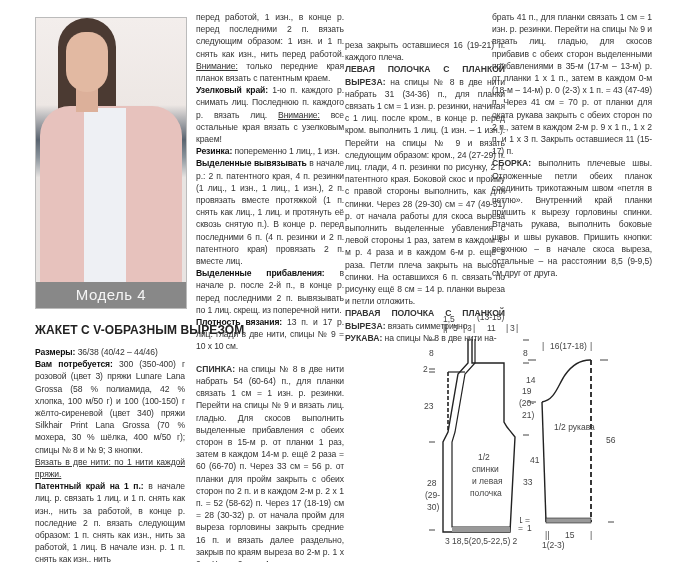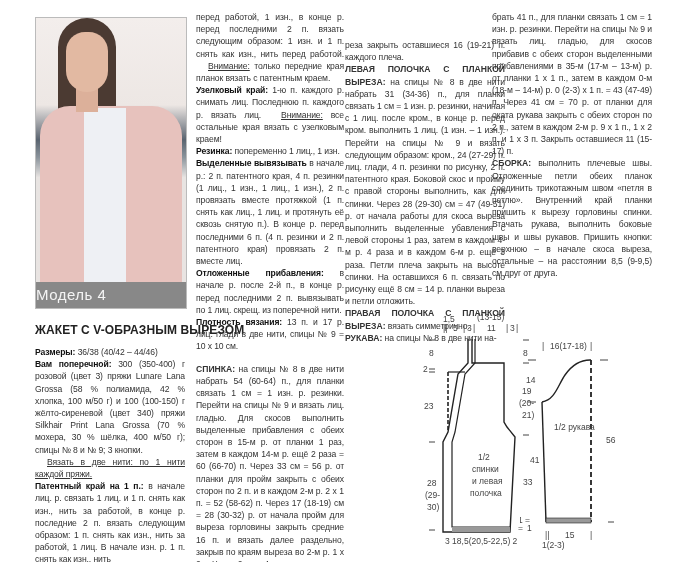--- a/index.html
+++ b/index.html
@@ -2,61 +2,61 @@
 <html><head>
 <meta charset="utf-8">
 <style>
   html,body{margin:0;padding:0;background:#fff;}
   body{width:690px;height:562px;position:relative;overflow:hidden;font-family:"Liberation Sans",sans-serif;color:#333;}
   .col{position:absolute;font-size:8.6px;line-height:12.2px;text-align:justify;letter-spacing:-0.1px;}
   .col p{margin:0;}
   .col .gap{height:10px;}
   b{font-weight:bold;color:#111;}
   .cap{font-weight:bold;color:#333;text-transform:uppercase;letter-spacing:0;}
-  u{text-decoration:underline;margin-left:12px;}
+  u{text-decoration:underline;}
   .photo{position:absolute;left:35px;top:17px;width:150px;height:290px;border:1px solid #bbb;overflow:hidden;
     background:linear-gradient(180deg,#f3eeec 0%,#ede7e4 30%,#5a6470 42%,#8a939b 48%,#e8e4e2 55%,#e9e4e2 100%);}
   .photo .hair{position:absolute;left:22px;top:0;width:58px;height:110px;background:#4b3a32;border-radius:30px 30px 10px 10px;}
   .photo .face{position:absolute;left:30px;top:14px;width:42px;height:60px;background:#e2b9a2;border-radius:20px 20px 22px 22px;}
   .photo .neck{position:absolute;left:40px;top:68px;width:22px;height:26px;background:#dcb09a;}
   .photo .cardigan{position:absolute;left:4px;top:88px;width:142px;height:180px;background:#e7c2bd;border-radius:30px 30px 4px 4px;}
   .photo .shirt{position:absolute;left:48px;top:90px;width:42px;height:200px;background:#eef0f4;}
   .photo .caption{position:absolute;left:0;bottom:0;width:150px;height:26px;background:#888;color:#f4f4f4;
-    font-size:15px;line-height:26px;letter-spacing:0.5px;}
+    font-size:15px;line-height:26px;text-align:center;letter-spacing:0.5px;}
   .title{position:absolute;left:35px;top:323px;font-size:12px;font-weight:bold;color:#222;letter-spacing:0.1px;}
   .diagram{position:absolute;}
   .diagram svg text{font-family:"Liberation Sans",sans-serif;font-size:8.5px;fill:#444;}
 </style>
 </head>
 <body>
 
 <div class="photo">
   <div class="hair"></div>
   <div class="cardigan"></div>
   <div class="shirt"></div>
   <div class="neck"></div>
   <div class="face"></div>
   <div class="caption">Модель 4</div>
 </div>
 
 <div class="title">ЖАКЕТ С V-ОБРАЗНЫМ ВЫРЕЗОМ</div>
 
 <div class="col" style="left:35px;top:346px;width:150px;">
   <p><b>Размеры:</b> <span>36/38 (40/42 – 44/46)</span></p>
-  <p><b>Вам поперечной:</b> <span>300 (350-400) г розовой (цвет 3) пряжи Lunare Lana Grossa (58 % полиамида, 42 % хлопка, 100 м/50 г) и 100 (100-150) г жёлто-сиреневой (цвет 340) пряжи Silkhair Print Lana Grossa (70 % мохера, 30 % шёлка, 400 м/50 г); спицы № 8 и № 9; 3 кнопки.</span></p>
+  <p><b>Вам потребуется:</b> <span>300 (350-400) г розовой (цвет 3) пряжи Lunare Lana Grossa (58 % полиамида, 42 % хлопка, 100 м/50 г) и 100 (100-150) г жёлто-сиреневой (цвет 340) пряжи Silkhair Print Lana Grossa (70 % мохера, 30 % шёлка, 400 м/50 г); спицы № 8 и № 9; 3 кнопки.</span></p>
   <p><u>Вязать в две нити: по 1 нити каждой пряжи.</u></p>
   <p><b>Патентный край на 1 п.:</b> <span>в начале лиц. р. связать 1 лиц. и 1 п. снять как изн., нить за работой, в конце р. последние 2 п. вязать следующим образом: 1 п. снять как изн., нить за работой, 1 лиц. В начале изн. р. 1 п. снять как изн., нить</span></p>
 </div>
 
 <div class="col" style="left:196px;top:11px;width:148px;">
   <p><span>перед работой, 1 изн., в конце р. перед последними 2 п. вязать следующим образом: 1 изн. и 1 п. снять как изн., нить перед работой.</span> <u>Внимание:</u> <span>только передние края планок вязать с патентным краем.</span></p>
   <p><b>Узелковый край:</b> <span>1-ю п. каждого р. снимать лиц. Последнюю п. каждого р. вязать лиц.</span> <u>Внимание:</u> <span>все остальные края вязать с узелковым краем!</span></p>
   <p><b>Резинка:</b> <span>попеременно 1 лиц., 1 изн.</span></p>
   <p><b>Выделенные вывязывать</b> <span>в начале р.: 2 п. патентного края, 4 п. резинки (1 лиц., 1 изн., 1 лиц., 1 изн.), 2 п. провязать вместе протяжкой (1 п. снять как лиц., 1 лиц. и протянуть её сквозь снятую п.). В конце р. перед последними 6 п. (4 п. резинки и 2 п. патентного края) провязать 2 п. вместе лиц.</span></p>
-  <p><b>Отложенные прибавления:</b> <span>в начале р. после 2-й п., в конце р. перед последними 2 п. вывязывать по 1 лиц. скрещ. из поперечной нити.</span></p>
+  <p><b>Выделенные прибавления:</b> <span>в начале р. после 2-й п., в конце р. перед последними 2 п. вывязывать по 1 лиц. скрещ. из поперечной нити.</span></p>
   <p><b>Плотность вязания:</b> <span>13 п. и 17 р. лиц. глади в две нити, спицы № 9 = 10 х 10 см.</span></p>
   <div class="gap"></div>
   <p><span class="cap">СПИНКА:</span> <span>на спицы № 8 в две нити набрать 54 (60-64) п., для планки связать 1 см = 1 изн. р. резинки. Перейти на спицы № 9 и вязать лиц. гладью. Для скосов выполнить выделенные прибавления с обеих сторон в 15-м р. от планки 1 раз, затем в каждом 14-м р. ещё 2 раза = 60 (66-70) п. Через 33 см = 56 р. от планки для пройм закрыть с обеих сторон по 2 п. и в каждом 2-м р. 2 х 1 п. = 52 (58-62) п. Через 17 (18-19) см = 28 (30-32) р. от начала пройм для выреза горловины закрыть средние 16 п. и вязать далее раздельно, закрыв по краям выреза во 2-м р. 1 х 2 п. Через 2 см = 4 р. от начала вы-</span></p>
 </div>
 
 <div class="col" style="left:345px;top:11px;width:160px;margin-top:28px;">
   <p><span>реза закрыть оставшиеся 16 (19-21) п. каждого плеча.</span></p>
   <p><span class="cap">ЛЕВАЯ ПОЛОЧКА С ПЛАНКОЙ ВЫРЕЗА:</span> <span>на спицы № 8 в две нити набрать 31 (34-36) п., для планки связать 1 см = 1 изн. р. резинки, начиная с 1 лиц. после кром., в конце р. перед кром. выполнить 1 лиц. (1 изн. – 1 изн.). Перейти на спицы № 9 и вязать следующим образом: кром., 24 (27-29) п. лиц. глади, 4 п. резинки по рисунку, 2 п. патентного края. Боковой скос и пройму с правой стороны выполнить, как для спинки. Через 28 (29-30) см = 47 (49-51) р. от начала работы для скоса выреза выполнить выделенные убавления с левой стороны 1 раз, затем в каждом 4-м р. 4 раза и в каждом 6-м р. ещё 3 раза. Петли плеча закрыть на высоте спинки. На оставшихся 6 п. связать по рисунку ещё 8 см = 14 р. планки выреза и петли отложить.</span></p>
   <p><span class="cap">ПРАВАЯ ПОЛОЧКА С ПЛАНКОЙ ВЫРЕЗА:</span> <span>вязать симметрично.</span></p>
   <p><span class="cap">РУКАВА:</span> <span>на спицы № 8 в две нити на-</span></p>

